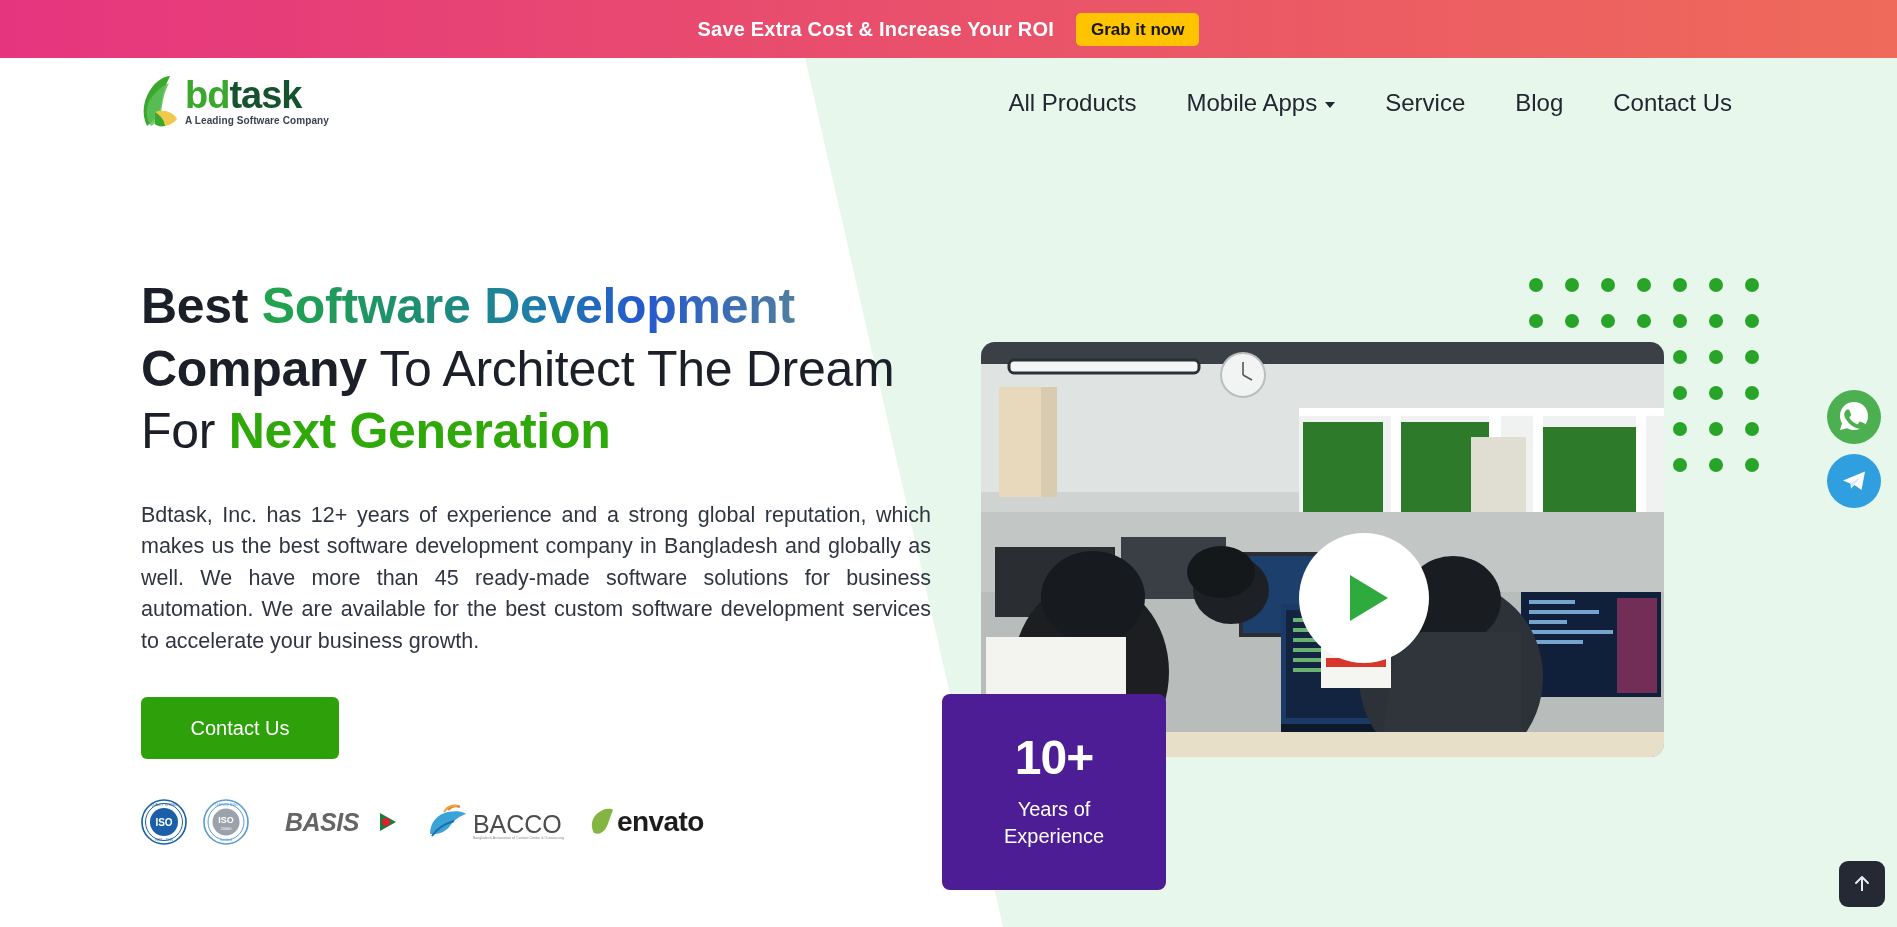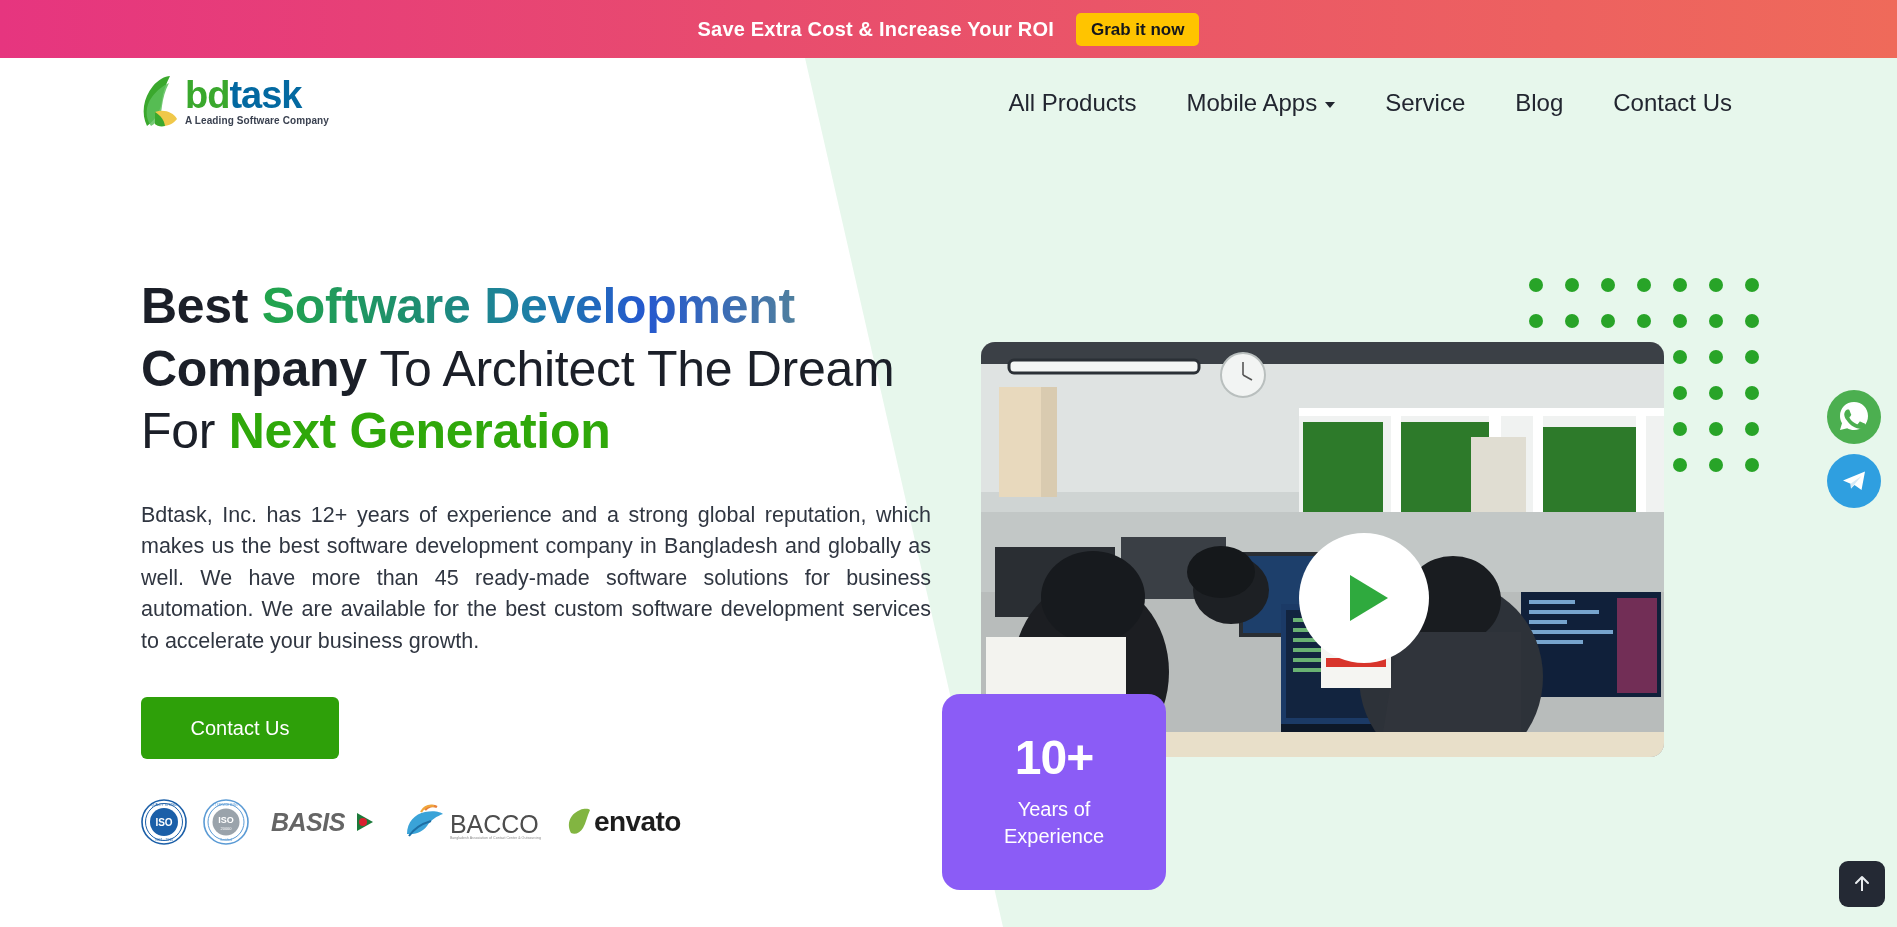--- a/index.html
+++ b/index.html
@@ -49,21 +49,21 @@
     display: flex; align-items: center;
   }
   .logo-wrap {
     position: absolute; left: 141px; top: 18px;
     display: flex; align-items: flex-end; gap: 7px;
   }
   .logo-leaf { width: 37px; height: 52px; display:block; }
   .logo-text-wrap { display: flex; flex-direction: column; padding-bottom: 2px; }
   .logo-word { font-size: 38px; font-weight: 800; line-height: .95; letter-spacing: -1px; }
   .logo-bd { color: #3aa82d; }
-  .logo-task { color: #0369a1; text-align: center; }
+  .logo-task { color: #14532d; text-align: center; }
   .logo-tag { font-size: 10px; color: #3a4150; letter-spacing: .1px; margin-top: 2px; font-weight: 600;}
 
   .main-nav {
     position: absolute; right: 140px; top: 0; height: 90px;
     display: flex; align-items: center; gap: 0;
   }
   .nav-item {
     color: #222630; font-size: 24px; font-weight: 500;
     padding: 0 25px; cursor: pointer; white-space: nowrap;
     display: flex; align-items: center; gap: 8px;
@@ -108,21 +108,21 @@
     background: #2ea009; color: #fff;
     font-size: 20px; font-weight: 500;
     border: none; border-radius: 6px; cursor: pointer;
   }
 
   .badges {
     margin-top: 40px;
     display: flex; align-items: center; gap: 16px; height: 46px;
   }
   .badge-iso { width: 46px; height: 46px; display: block; }
-  .badge-basis { display:flex; align-items:center; gap:12px; margin-left: 6px;}
+  .badge-basis { display:flex; align-items:center; gap:21px; margin-left: 20px;}
   .basis-word { font-size: 25px; font-weight: 800; color: #656565; letter-spacing: -0.5px; font-style: italic;}
   .basis-flag { width: 20px; height: 20px; display:block; }
   .badge-bacco { display:flex; align-items:flex-end; gap:5px; margin-left: 10px;}
   .bacco-word { font-size: 25px; color: #4d4d4d; letter-spacing: 0px; font-weight: 400;}
   .bacco-sub { font-size: 3.6px; color: #8b8b8b; display:block; margin-top:-3px;}
   .badge-envato { display:flex; align-items:center; gap:3px; margin-left: 10px;}
   .envato-word { font-size: 28px; font-weight: 700; color: #1d1d1d; letter-spacing: -0.6px;}
 
   
   .dots {
@@ -145,22 +145,22 @@
   }
   .play-tri {
     width: 0; height: 0;
     border-top: 23px solid transparent;
     border-bottom: 23px solid transparent;
     border-left: 38px solid #2faa3e;
     margin-left: 9px;
   }
   .exp-badge {
     position: absolute; left: 942px; top: 694px;
-    width: 224px; height: 196px; border-radius: 18px;
-    background: #8b5cf6; z-index: 22;
+    width: 224px; height: 196px; border-radius: 8px;
+    background: #4c1d95; z-index: 22;
     display: flex; flex-direction: column; align-items: center; justify-content: center;
     color: #fff; text-align: center;
   }
   .exp-num { font-size: 48px; font-weight: 800; letter-spacing: -1px; line-height: 1; }
   .exp-label { font-size: 20px; font-weight: 500; line-height: 1.35; margin-top: 14px; }
 
   
   .float-stack {
     position: absolute; right: 16px; top: 390px; z-index: 50;
     display: flex; flex-direction: column; gap: 10px; align-items: center;

